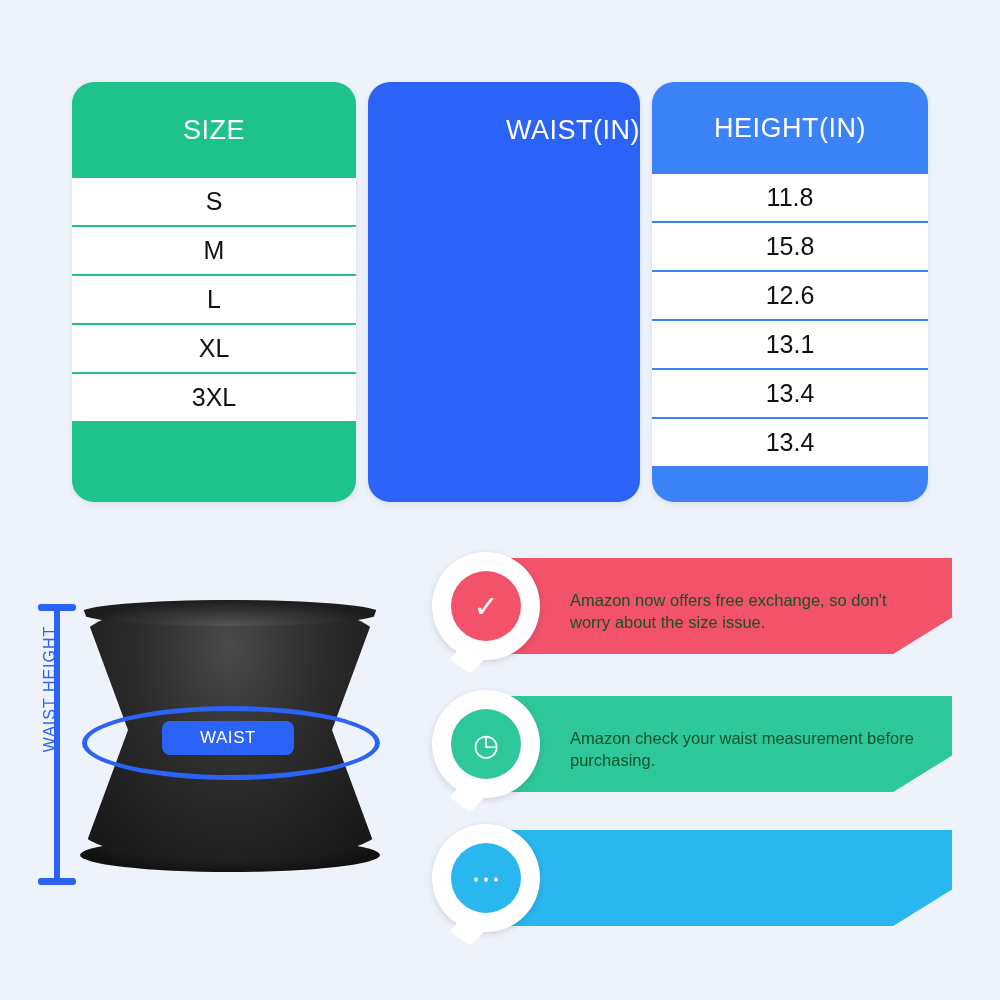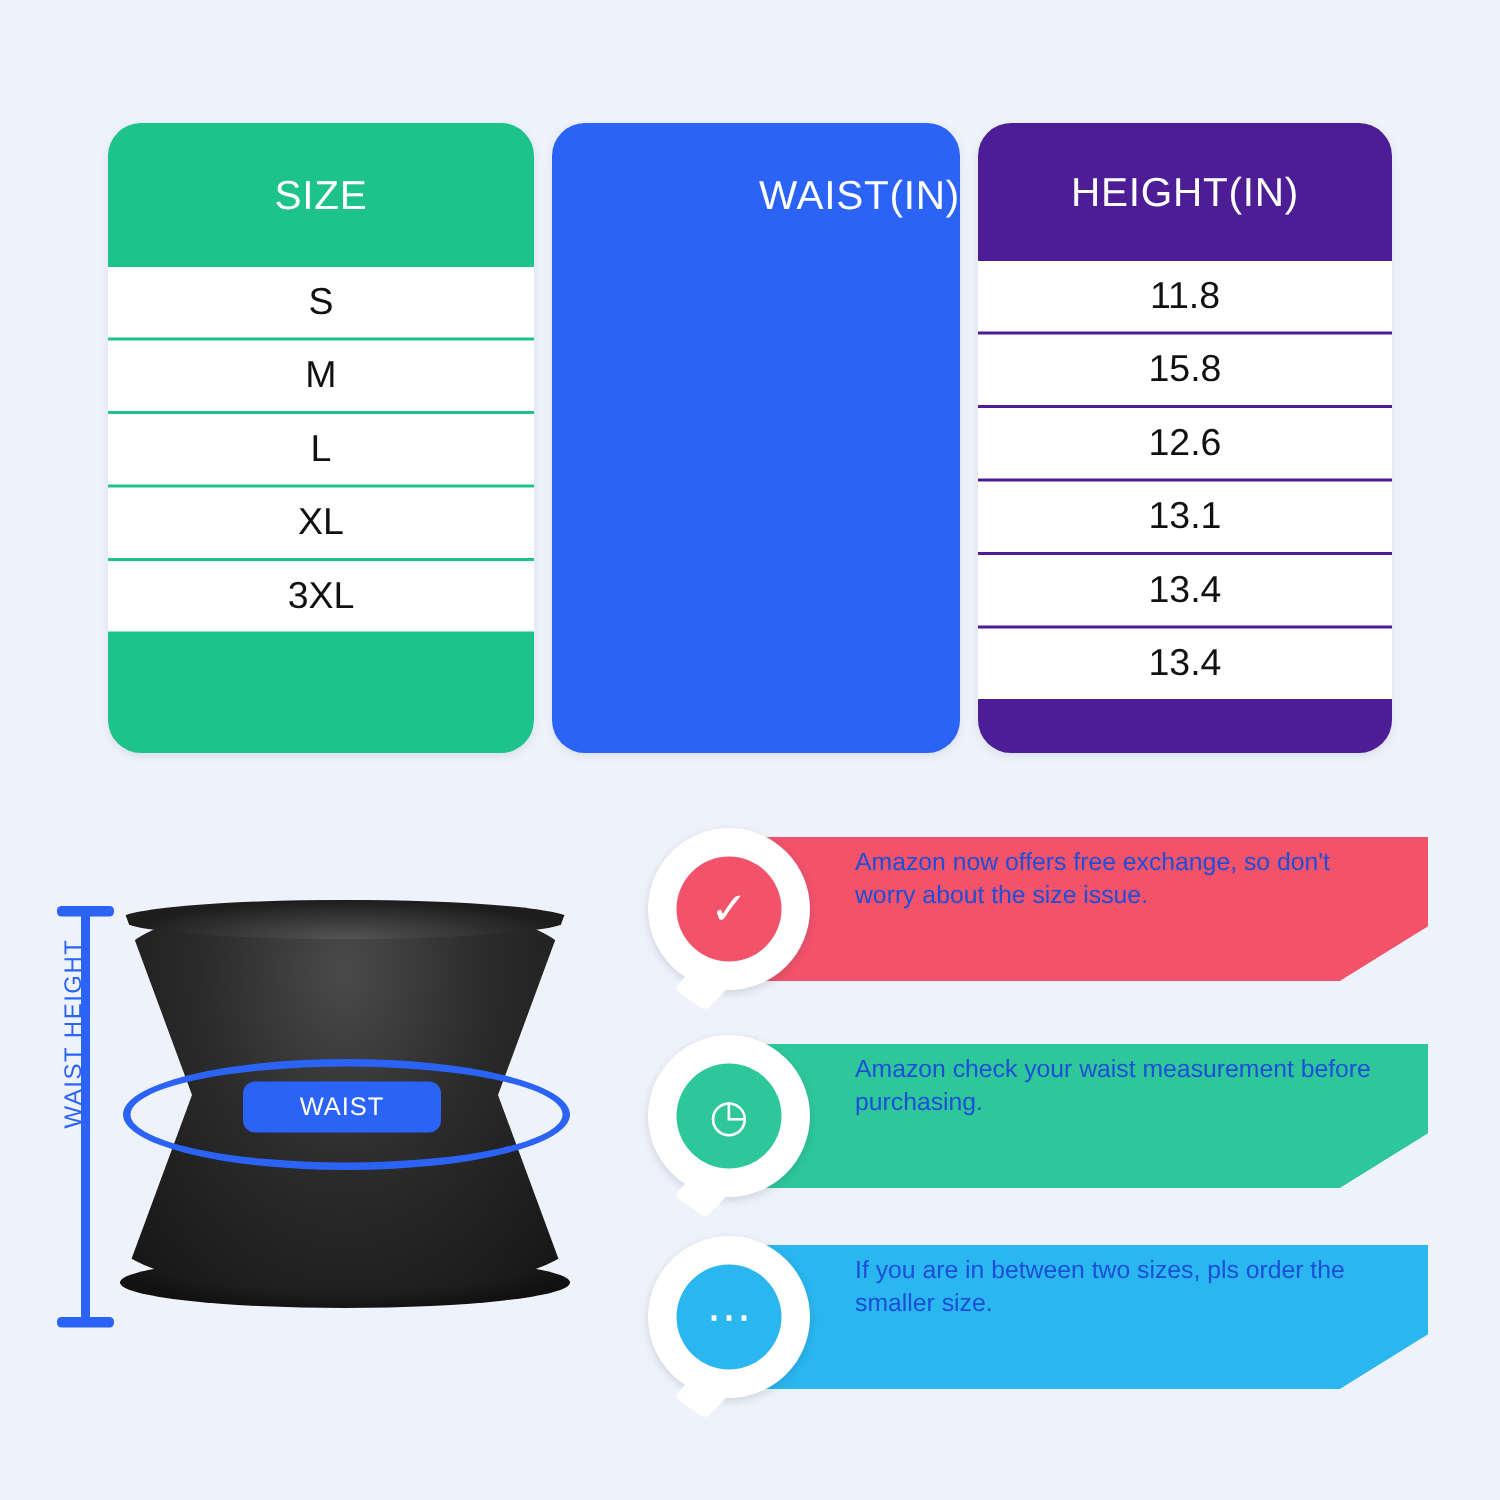--- a/index.html
+++ b/index.html
@@ -21,21 +21,21 @@
   }
   .col {
     border-radius: 22px;
     overflow: hidden;
     display: flex;
     flex-direction: column;
     box-shadow: 0 2px 6px rgba(40,60,110,.10);
   }
   .col-size   { width: 284px; background: #1ec28b; text-align: center; }
   .col-waist  { width: 272px; background: #2a63f6; align-items: flex-end; }
-  .col-height { width: 276px; background: #4c1d95; }
+  .col-height { width: 276px; background: #3b82f6; }
 
   .col-head {
     height: 96px;
     display: flex;
     align-items: center;
     justify-content: center;
     color: #fff;
     font-size: 27px;
     letter-spacing: .5px;
     font-weight: 400;
@@ -173,23 +173,23 @@
     border-radius: 50%;
     display: flex; align-items: center; justify-content: center;
     color: #fff;
     font-size: 30px;
   }
   .note .glyph.c1 { background: #f2526a; }
   .note .glyph.c2 { background: #2ec79a; }
   .note .glyph.c3 { background: #2ab6ef; }
   .note .txt {
     position: absolute;
-    left: 138px; top: 12px;
+    left: 138px; top: 37px;
     width: 348px;
-    color: #1d4ed8;
+    color: #14532d;
     font-size: 16.5px;
     line-height: 1.35;
     z-index: 4;
   }
   .n1 { top: 0; }
   .n2 { top: 138px; }
   .n3 { top: 272px; }
 </style>
 </head>
 <body>
@@ -252,21 +252,20 @@
     <div class="note n2">
       <div class="ribbon c2"></div>
       <div class="txt">Amazon check your waist measurement before purchasing.</div>
       <div class="bubble">
         <div class="glyph c2">◷</div>
       </div>
     </div>
 
     <div class="note n3">
       <div class="ribbon c3"></div>
-      <div class="txt">If you are in between two sizes, pls order the smaller size.</div>
       <div class="bubble">
         <div class="glyph c3">⋯</div>
       </div>
     </div>
 
   </div>
 
 </div>
 
 </body></html>

